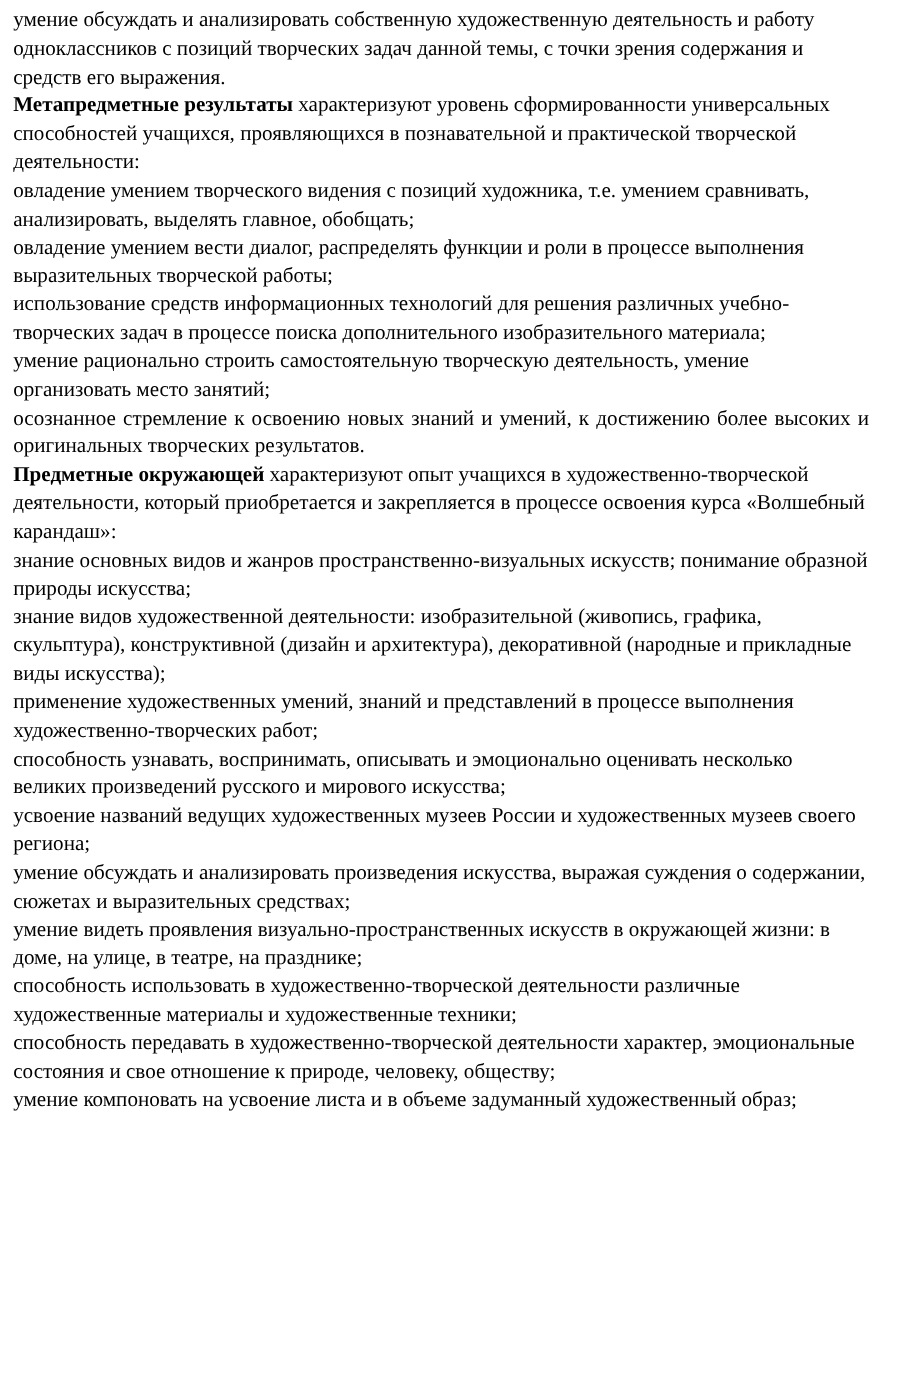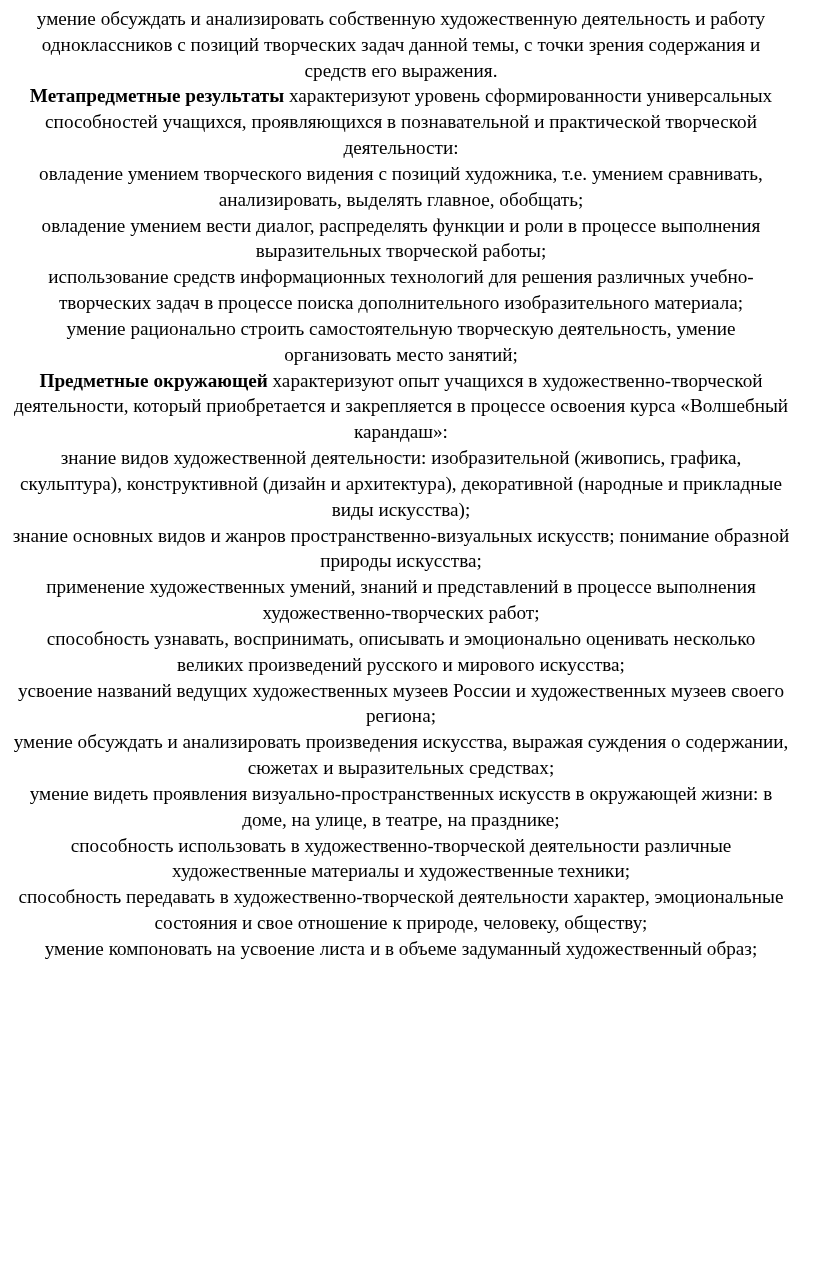--- a/index.html
+++ b/index.html
@@ -14,21 +14,21 @@
     box-sizing: border-box;
     padding: 6px 26px 0 12px;
     font-family: "Liberation Serif", "DejaVu Serif", serif;
     font-size: 19.2px;
     line-height: 1.345;
     color: #000000;
     overflow: hidden;
   }
   .para {
     margin: 0;
-    text-align: center;
+    text-align: left;
     white-space: normal;
   }
   .para.justify {
     text-align: justify;
     text-align-last: left;
   }
   .lead {
     font-weight: bold;
   }
 </style>
@@ -55,31 +55,34 @@
 
   <p class="para">
     <span>использование средств информационных технологий для решения различных учебно-творческих задач в процессе поиска дополнительного изобразительного материала;</span>
   </p>
 
 
   <p class="para">
     <span>умение рационально строить самостоятельную творческую деятельность, умение организовать место занятий;</span>
   </p>
 
+  <p class="para justify">
+    <span>осознанное стремление к освоению новых знаний и умений, к достижению более высоких и оригинальных творческих результатов.</span>
+  </p>
 
   <p class="para">
     <span class="lead">Предметные окружающей</span><span> характеризуют опыт учащихся в художественно-творческой деятельности,    который приобретается и закрепляется в процессе освоения курса «Волшебный карандаш»:</span>
   </p>
 
   <p class="para">
-    <span>знание видов художественной деятельности: изобразительной (живопись, графика, скульптура), конструктивной (дизайн и архитектура), декоративной (народные и прикладные виды искусства);</span>
+    <span>знание основных видов и жанров пространственно-визуальных искусств; понимание образной природы искусства;</span>
   </p>
 
   <p class="para">
-    <span>знание основных видов и жанров пространственно-визуальных искусств; понимание образной природы искусства;</span>
+    <span>знание видов художественной деятельности: изобразительной (живопись, графика, скульптура), конструктивной (дизайн и архитектура), декоративной (народные и прикладные виды искусства);</span>
   </p>
 
 
   <p class="para">
     <span>применение художественных умений, знаний и представлений в процессе выполнения художественно-творческих работ;</span>
   </p>
 
   <p class="para">
     <span>способность узнавать, воспринимать, описывать и эмоционально оценивать несколько великих произведений русского и мирового искусства;</span>
   </p>

